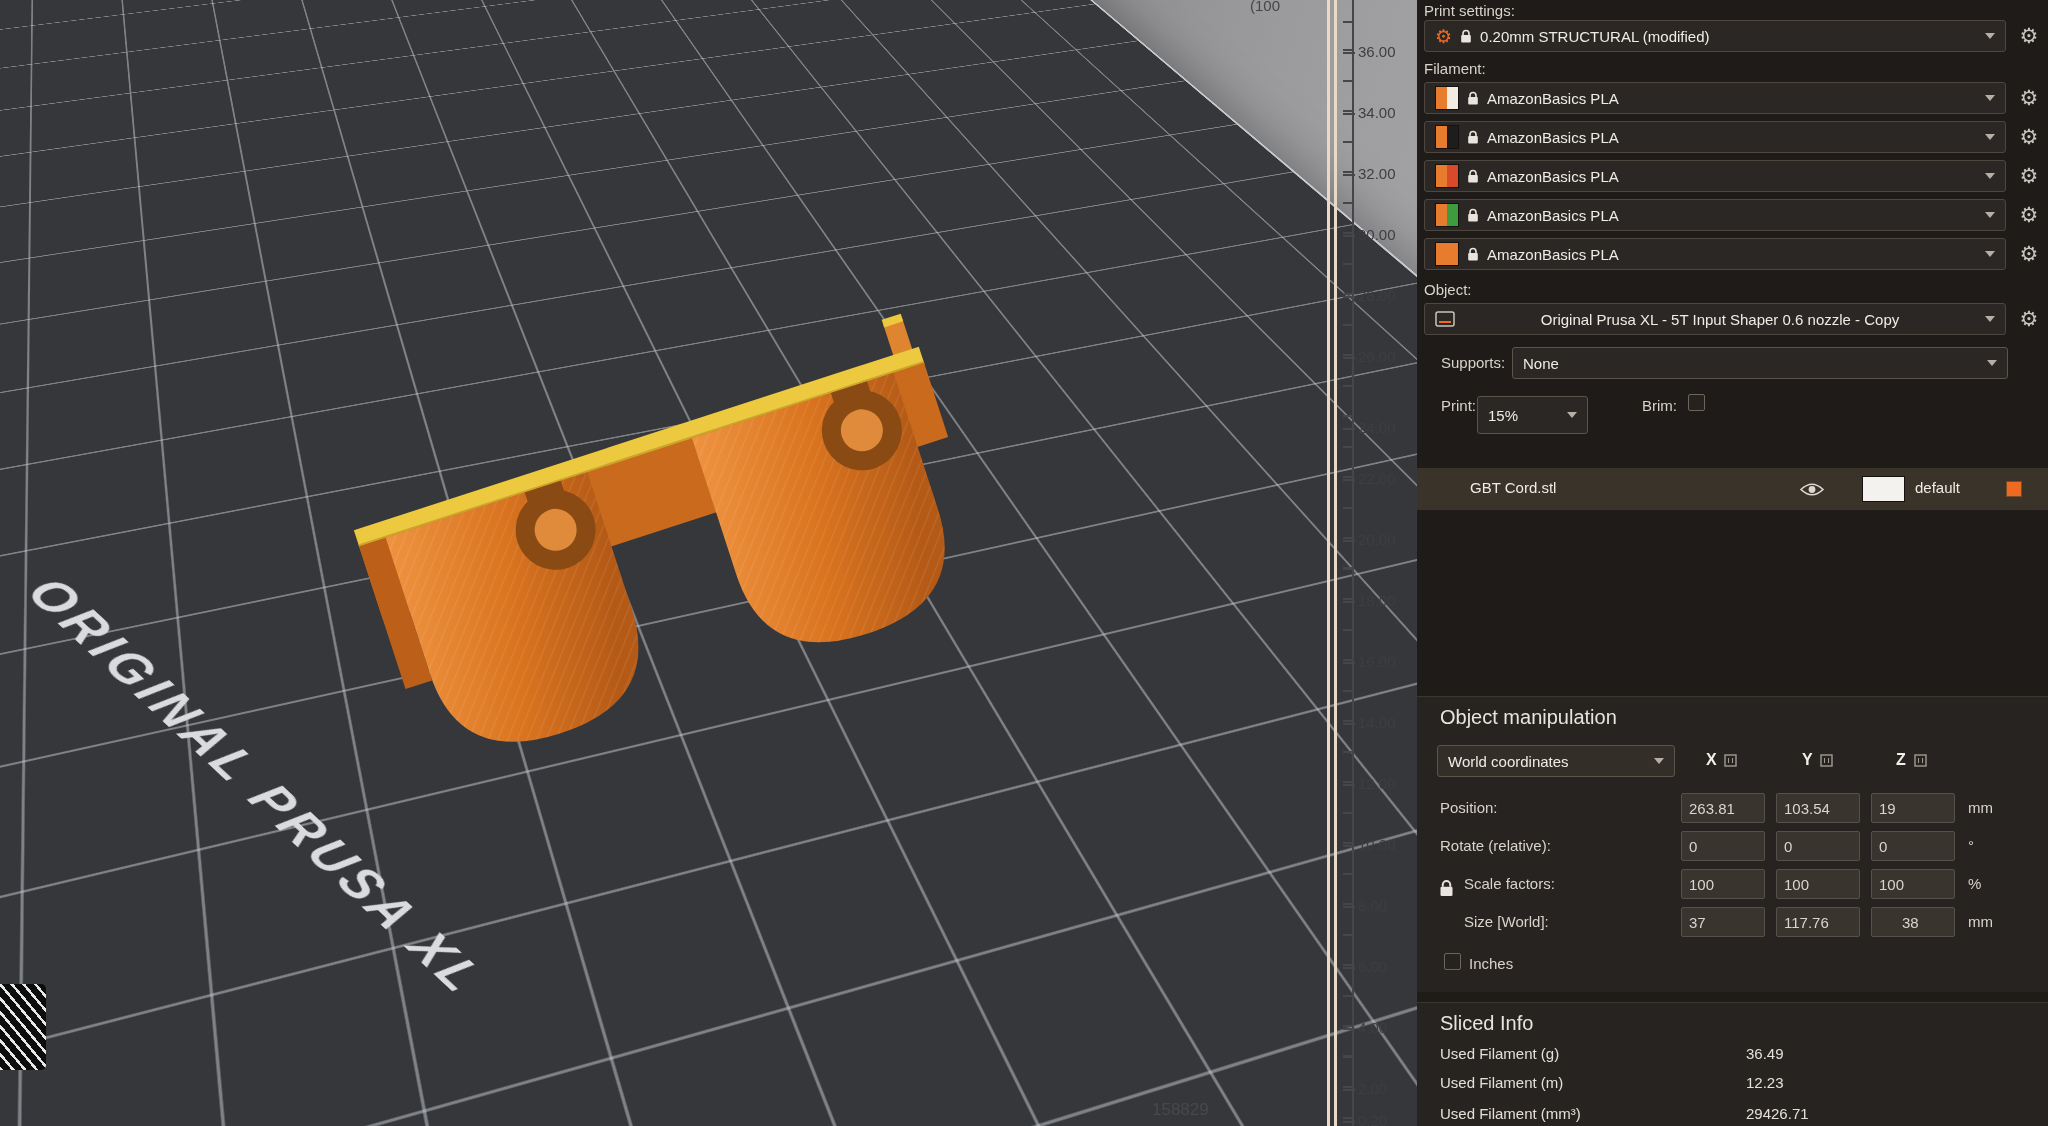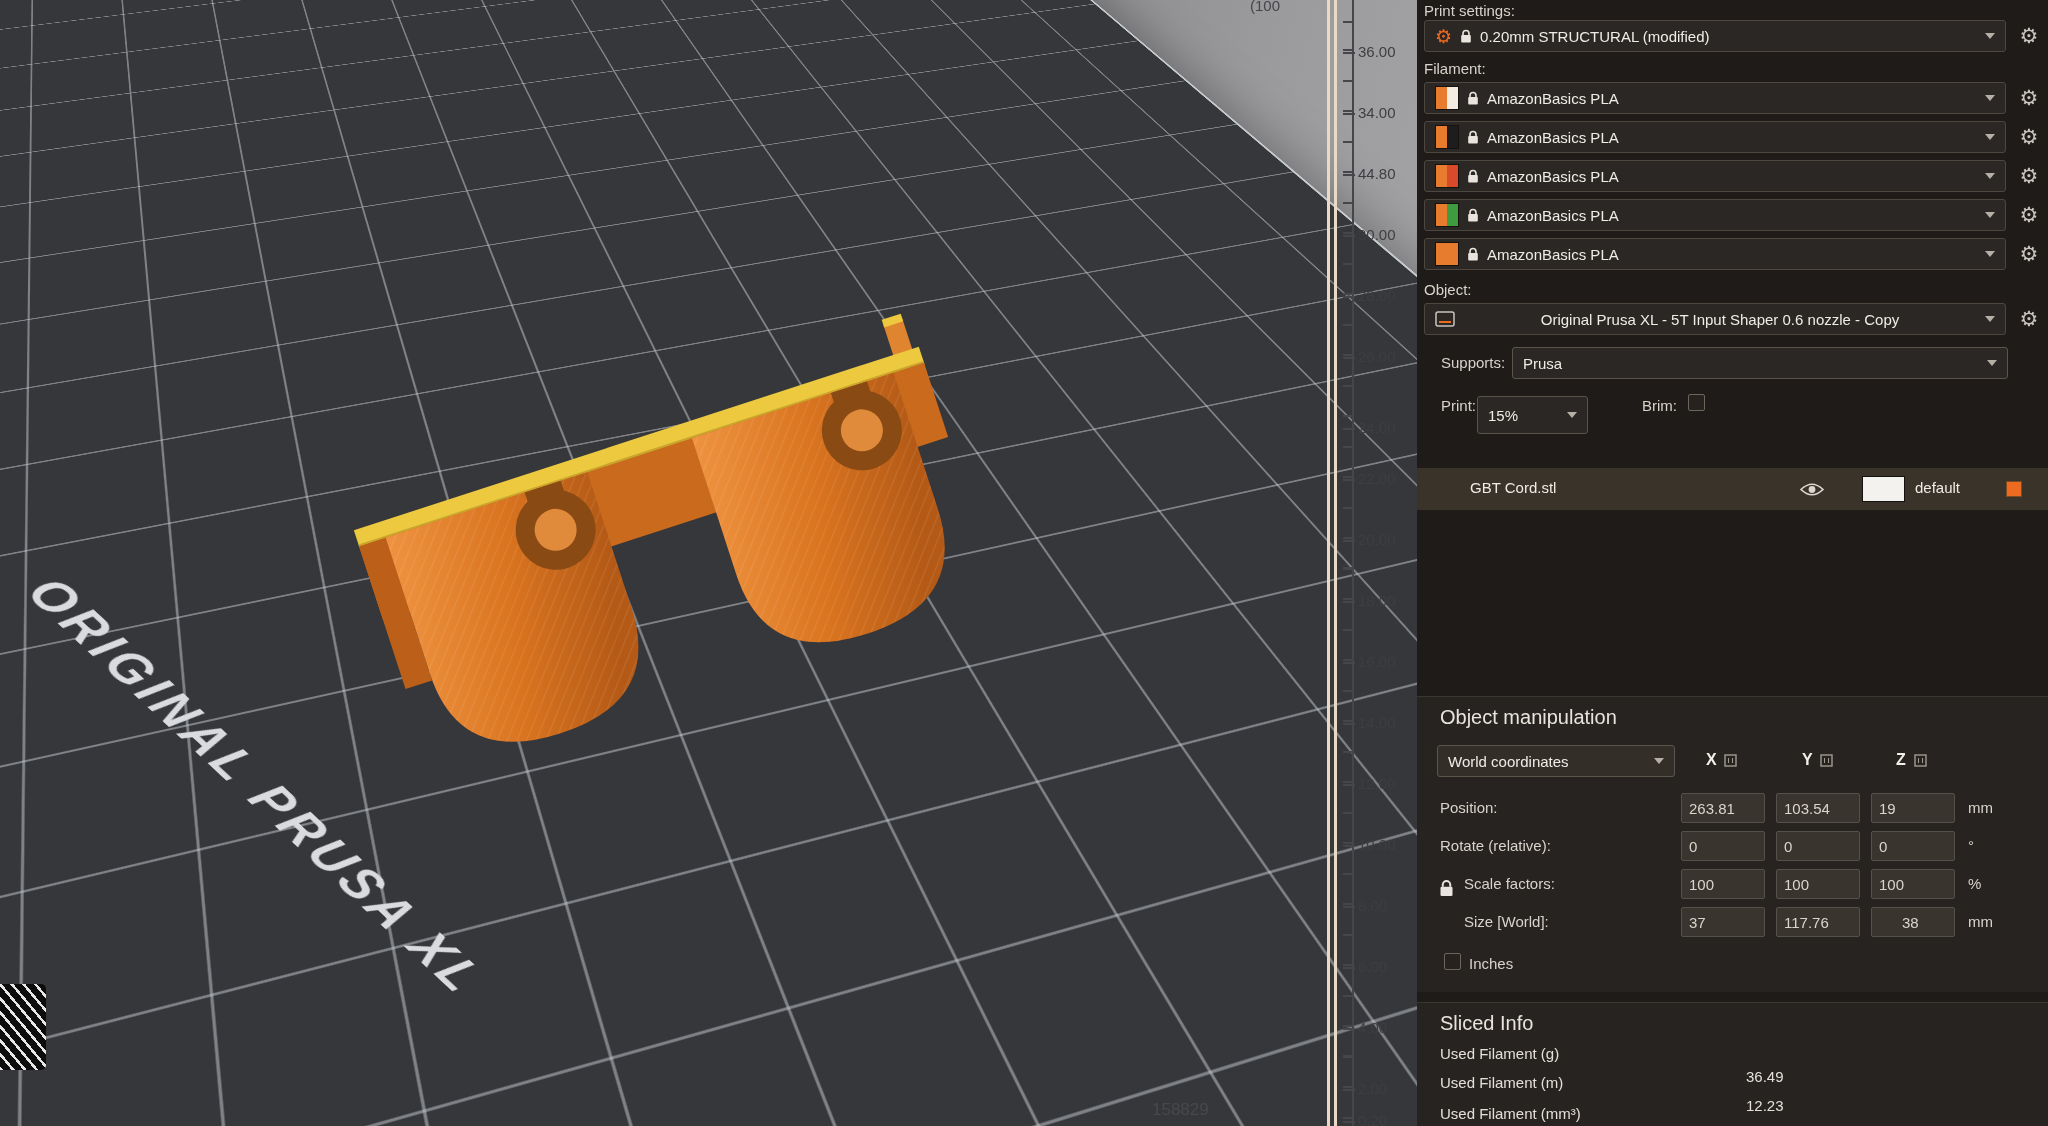--- a/index.html
+++ b/index.html
@@ -78,21 +78,21 @@
   .man-select { left:20px; top:48px; width:238px; background:#332e28; }
   .axis-letter { position:absolute; top:54px; font-weight:bold; color:#f2efe9; font-size:16px; }
   .axis-icon { position:absolute; top:56px; }
 
   .field { position:absolute; width:84px; height:30px; background:#39342e; border:1px solid #55504a;
            border-radius:2px; color:#dad5cd; font-size:15px; padding:0 7px; font-family:inherit; }
   .unit { position:absolute; left:551px; color:#d8d3cb; }
   .man-label { position:absolute; color:#d8d3cb; }
 
   .si-label { position:absolute; left:23px; color:#e4e0d9; }
-  .si-value { position:absolute; left:329px; color:#e4e0d9;margin-top:23px; }
+  .si-value { position:absolute; left:329px; color:#e4e0d9; }
 
   .eye { position:absolute; left:383px; top:14px; }
 </style>
 </head>
 <body>
 
 <div class="stage">
 
   <div class="viewport">
     <div class="plate-wrap">
@@ -141,21 +141,21 @@
 
     <div class="slider-line l1"></div>
     <div class="slider-line l2"></div>
     <div class="slider-top-label">(100</div>
 
     <div class="ruler">
       <div class="ruler-ticks"></div>
       <div class="ruler-line"></div>
       <div class="ruler-label" style="top:43px">36.00</div>
       <div class="ruler-label" style="top:104px">34.00</div>
-      <div class="ruler-label" style="top:165px">44.80</div>
+      <div class="ruler-label" style="top:165px">32.00</div>
       <div class="ruler-label" style="top:226px">30.00</div>
       <div class="ruler-label" style="top:287px">28.00</div>
       <div class="ruler-label" style="top:348px">26.00</div>
       <div class="ruler-label" style="top:419px">24.00</div>
       <div class="ruler-label" style="top:470px">22.00</div>
       <div class="ruler-label" style="top:531px">20.00</div>
       <div class="ruler-label" style="top:592px">18.00</div>
       <div class="ruler-label" style="top:653px">16.00</div>
       <div class="ruler-label" style="top:714px">14.00</div>
       <div class="ruler-label" style="top:775px">12.00</div>
@@ -274,21 +274,21 @@
             <line x1="4" y1="11" x2="16" y2="11" stroke="#ED6B21" stroke-width="2"></line>
           </svg>
         </span>
       <span class="combo-text centered">Original Prusa XL - 5T Input Shaper 0.6 nozzle - Copy</span>
       <span class="chevron"></span>
     </div>
     <button class="gear-btn" style="top:303px">⚙</button>
 
     <div class="inline-label" style="top:354px;left:24px">Supports:</div>
     <div class="select" style="top:347px;left:95px;width:496px">
-      <span>Prusa</span>
+      <span>None</span>
       <span class="chevron"></span>
     </div>
 
     <div class="inline-label" style="top:397px;left:24px">Print:</div>
     <div class="select" style="top:396px;left:60px;width:111px;height:38px">
       <span>15%</span>
       <span class="chevron"></span>
     </div>
     <div class="inline-label" style="top:397px;left:225px">Brim:</div>
     <div class="checkbox" style="top:394px;left:271px"></div>

